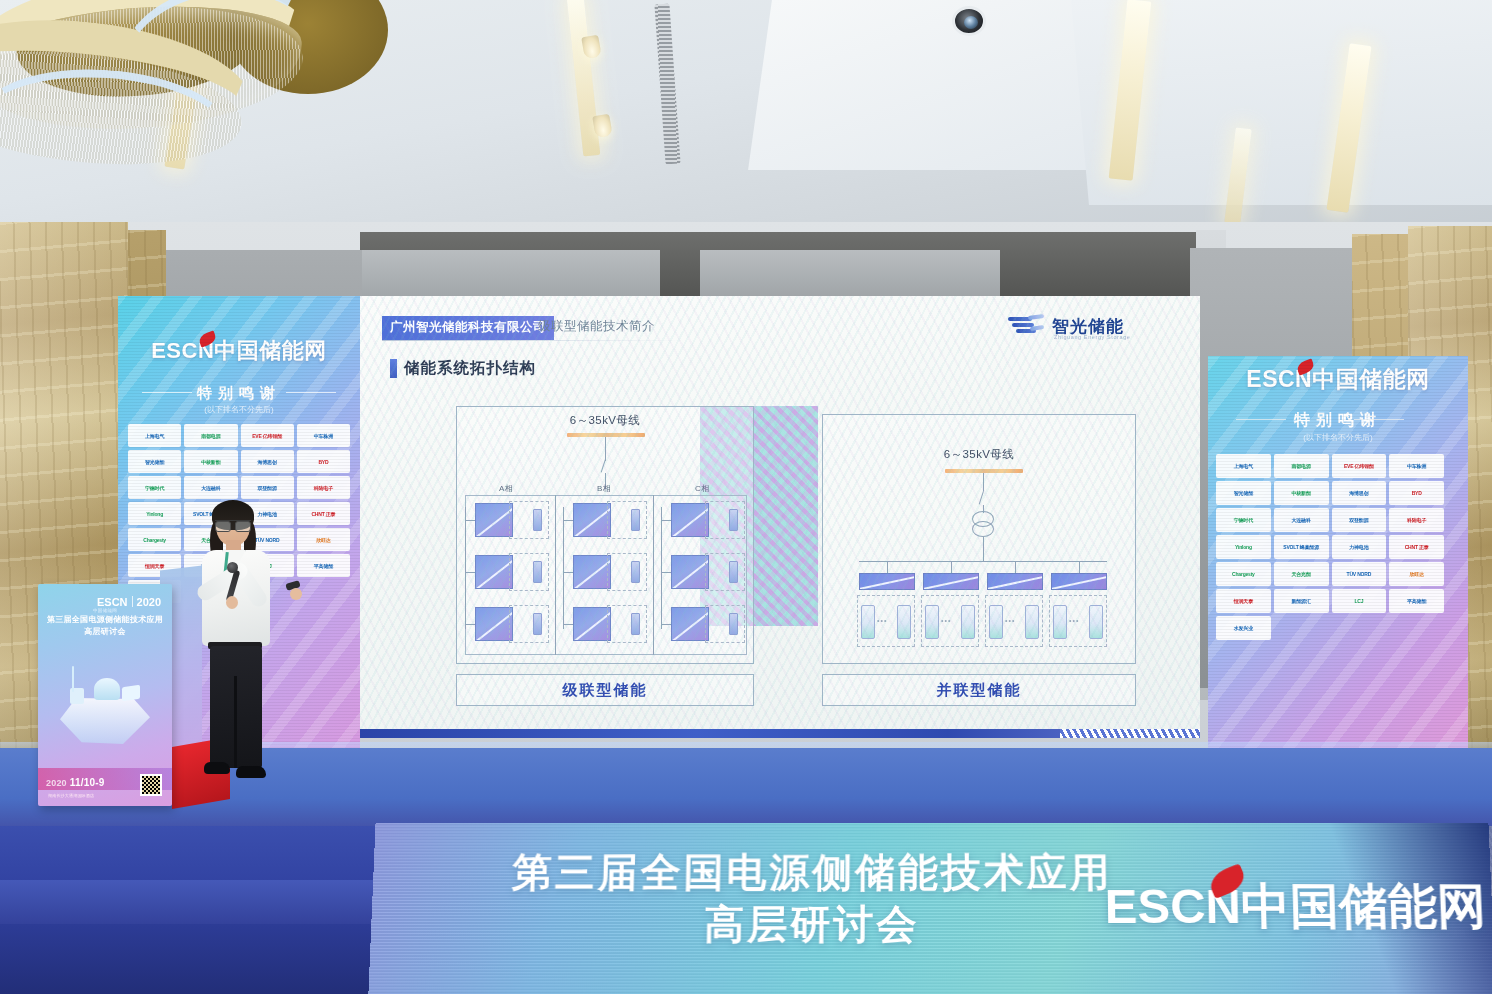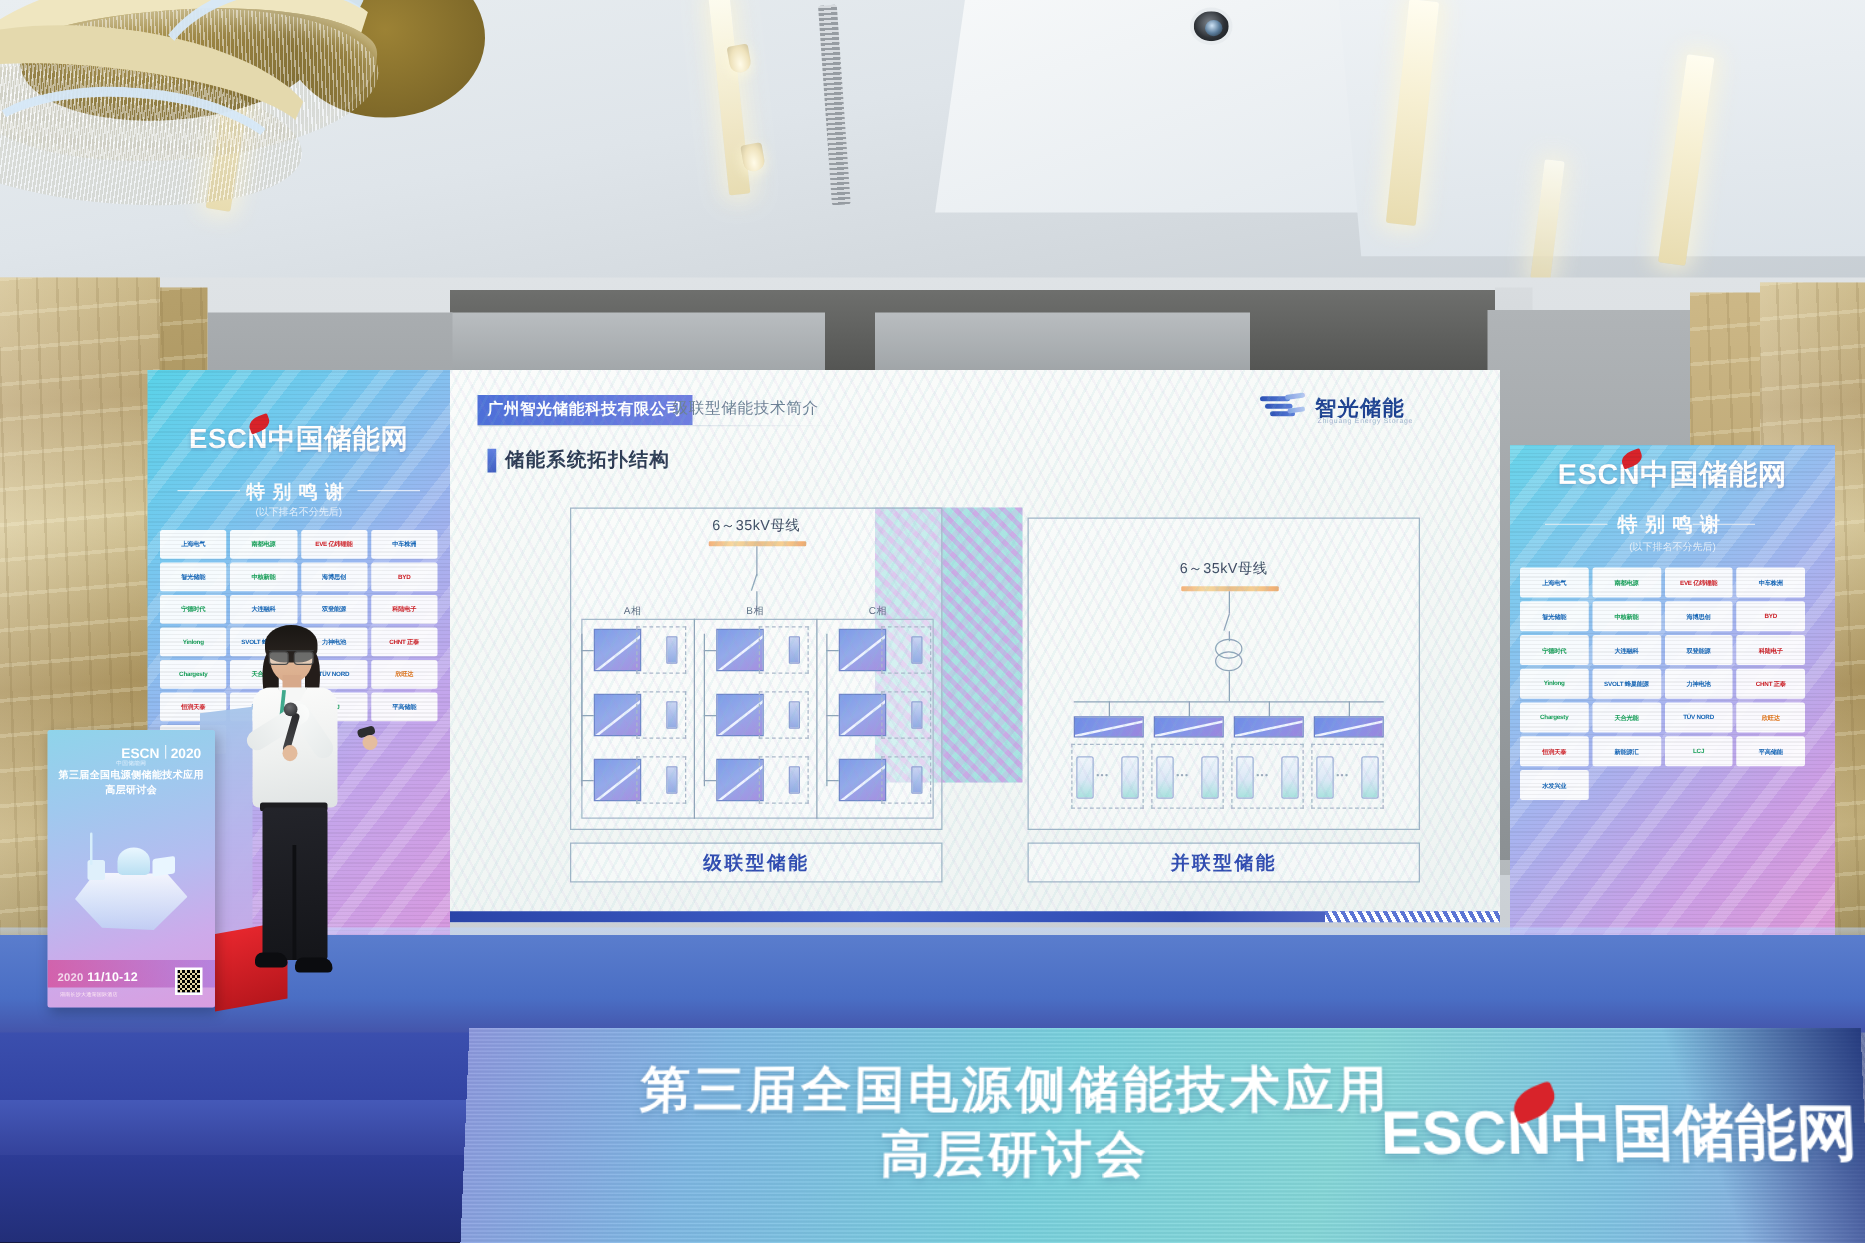--- a/index.html
+++ b/index.html
@@ -887,21 +887,21 @@
       <div class="st-island"></div>
       <div class="st-obj st-tank"></div>
       <div class="st-obj st-bld"></div>
       <div class="st-obj st-bld2"></div>
       <div class="st-obj st-turb"></div>
     </div>
 
     <div class="st-bar"></div>
     <div class="st-date">
       <span class="yr">2020</span>
-      <span>11/10-12</span>
+      <span>11/10-9</span>
     </div>
     <div class="st-venue">湖南长沙大通湖国际酒店</div>
     <div class="st-qr"></div>
   </div>
 
   <div class="speaker">
     <div class="sp-hair-back"></div>
     <div class="sp-hair-back2"></div>
     <div class="sp-head"></div>
     <div class="sp-hair"></div>

